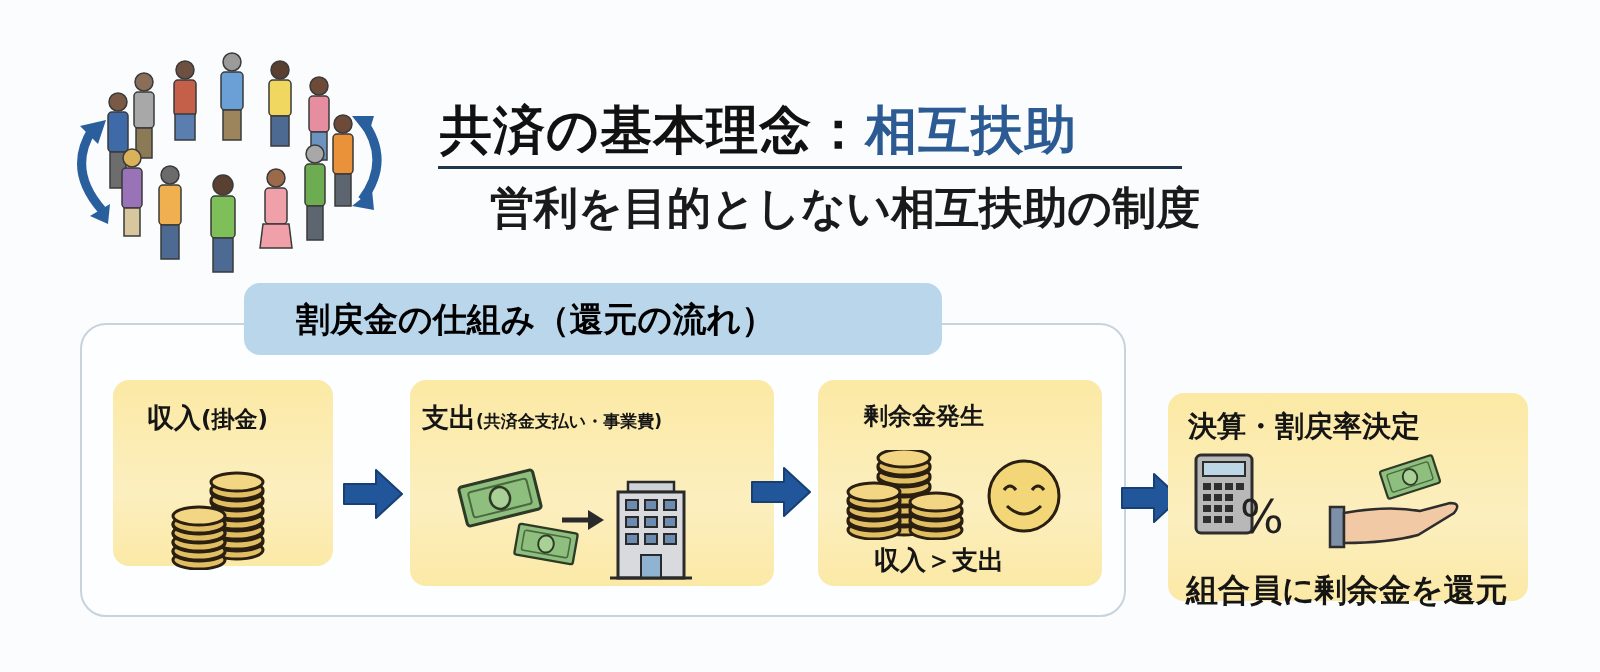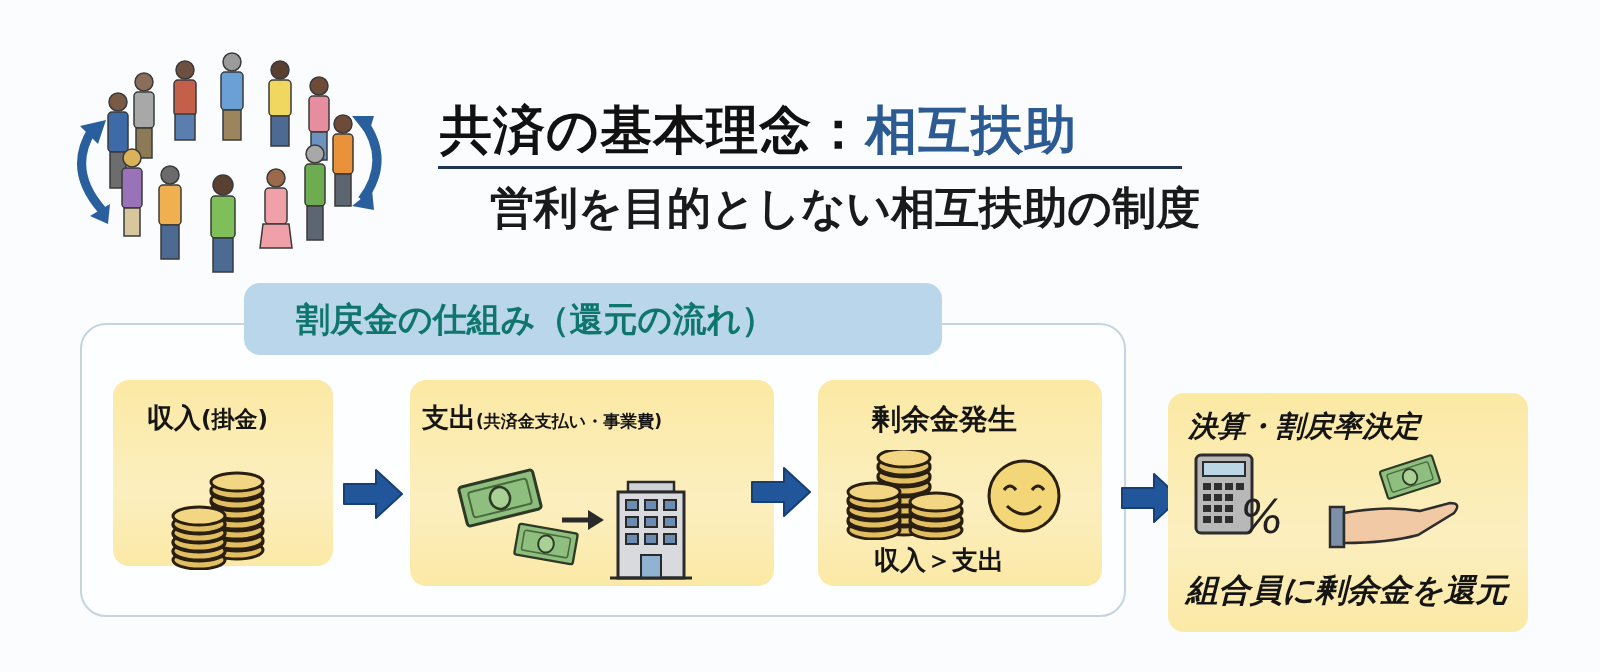--- a/index.html
+++ b/index.html
@@ -23,21 +23,21 @@
   
   .people { left:62px; top:40px; width:340px; height:240px; }
   
   .frame {
     left:80px; top:323px; width:1046px; height:294px;
     border:2px solid #c7d3dd; border-radius:26px; box-sizing:border-box; background:#fdfeff;
   }
   .section-label {
     left:244px; top:283px; width:698px; height:72px; border-radius:16px;
     background:#b9d6ea; box-sizing:border-box;
-    font-size:34px; font-weight:bold; line-height:72px; padding-left:52px; white-space:nowrap; color:#0f766e;
+    font-size:34px; font-weight:bold; line-height:72px; padding-left:52px; white-space:nowrap; color:#000000;
   }
   .card {
     background:#fbeaaa; border-radius:16px; box-sizing:border-box;
     background:linear-gradient(180deg,#fbe9a4 0%,#fcefbf 60%,#fbe9a6 100%);
   }
   .card-title { position:absolute; font-weight:bold; white-space:nowrap; color:#151515; }
   .card-foot { position:absolute; font-weight:bold; white-space:nowrap; color:#151515; }
   .arrow { width:62px; height:52px; }
 </style>
 </head>
@@ -192,21 +192,21 @@
   </div>
 </div>
 
 <div class="abs arrow" style="left:750px; top:466px;">
   <svg width="62" height="52" viewBox="0 0 62 52">
       <use href="#bluearrow"></use>
     </svg>
 </div>
 
 <div class="abs card" style="left:818px; top:380px; width:284px; height:206px;">
-  <div class="card-title" style="left:54px; top:20px; font-size:29px;">剰余金発生</div>
+  <div class="card-title" style="left:46px; top:20px; font-size:24px;">剰余金発生</div>
   <div class="abs" style="left:26px; top:70px;">
     <svg width="230" height="90" viewBox="0 0 230 90">
       <g transform="translate(60,12)">
         <use href="#coin" y="56"></use>
           <use href="#coin" y="46"></use>
           <use href="#coin" y="36"></use>
           <use href="#coin" y="26"></use>
           <use href="#coin" y="16"></use>
           <use href="#coin" y="6"></use>
           <use href="#coin" y="-4"></use>
@@ -230,21 +230,21 @@
   </div>
   <div class="card-foot" style="left:56px; top:163px; font-size:26px;">収入＞支出</div>
 </div>
 
 <div class="abs arrow" style="left:1120px; top:472px;">
   <svg width="62" height="52" viewBox="0 0 62 52">
       <use href="#bluearrow"></use>
     </svg>
 </div>
 
-<div class="abs card" style="left:1168px; top:393px; width:360px; height:239px;font-style:italic;">
+<div class="abs card" style="left:1168px; top:393px; width:360px; height:208px;">
   <div class="card-title" style="left:20px; top:14px; font-size:29px;">決算・割戻率決定</div>
   <div class="abs" style="left:20px; top:58px;">
     <svg width="320" height="100" viewBox="0 0 320 100">
       <rect x="8" y="4" width="56" height="78" rx="5" fill="#b8b8b8" stroke="#2d2d2d" stroke-width="3"></rect>
       <rect x="15" y="11" width="42" height="14" fill="#bcd6e6" stroke="#2d2d2d" stroke-width="2"></rect>
       <g fill="#2f2f2f">
         <rect x="15" y="32" width="8" height="7"></rect>
           <rect x="26" y="32" width="8" height="7"></rect>
           <rect x="37" y="32" width="8" height="7"></rect>
           <rect x="48" y="32" width="8" height="7"></rect>

